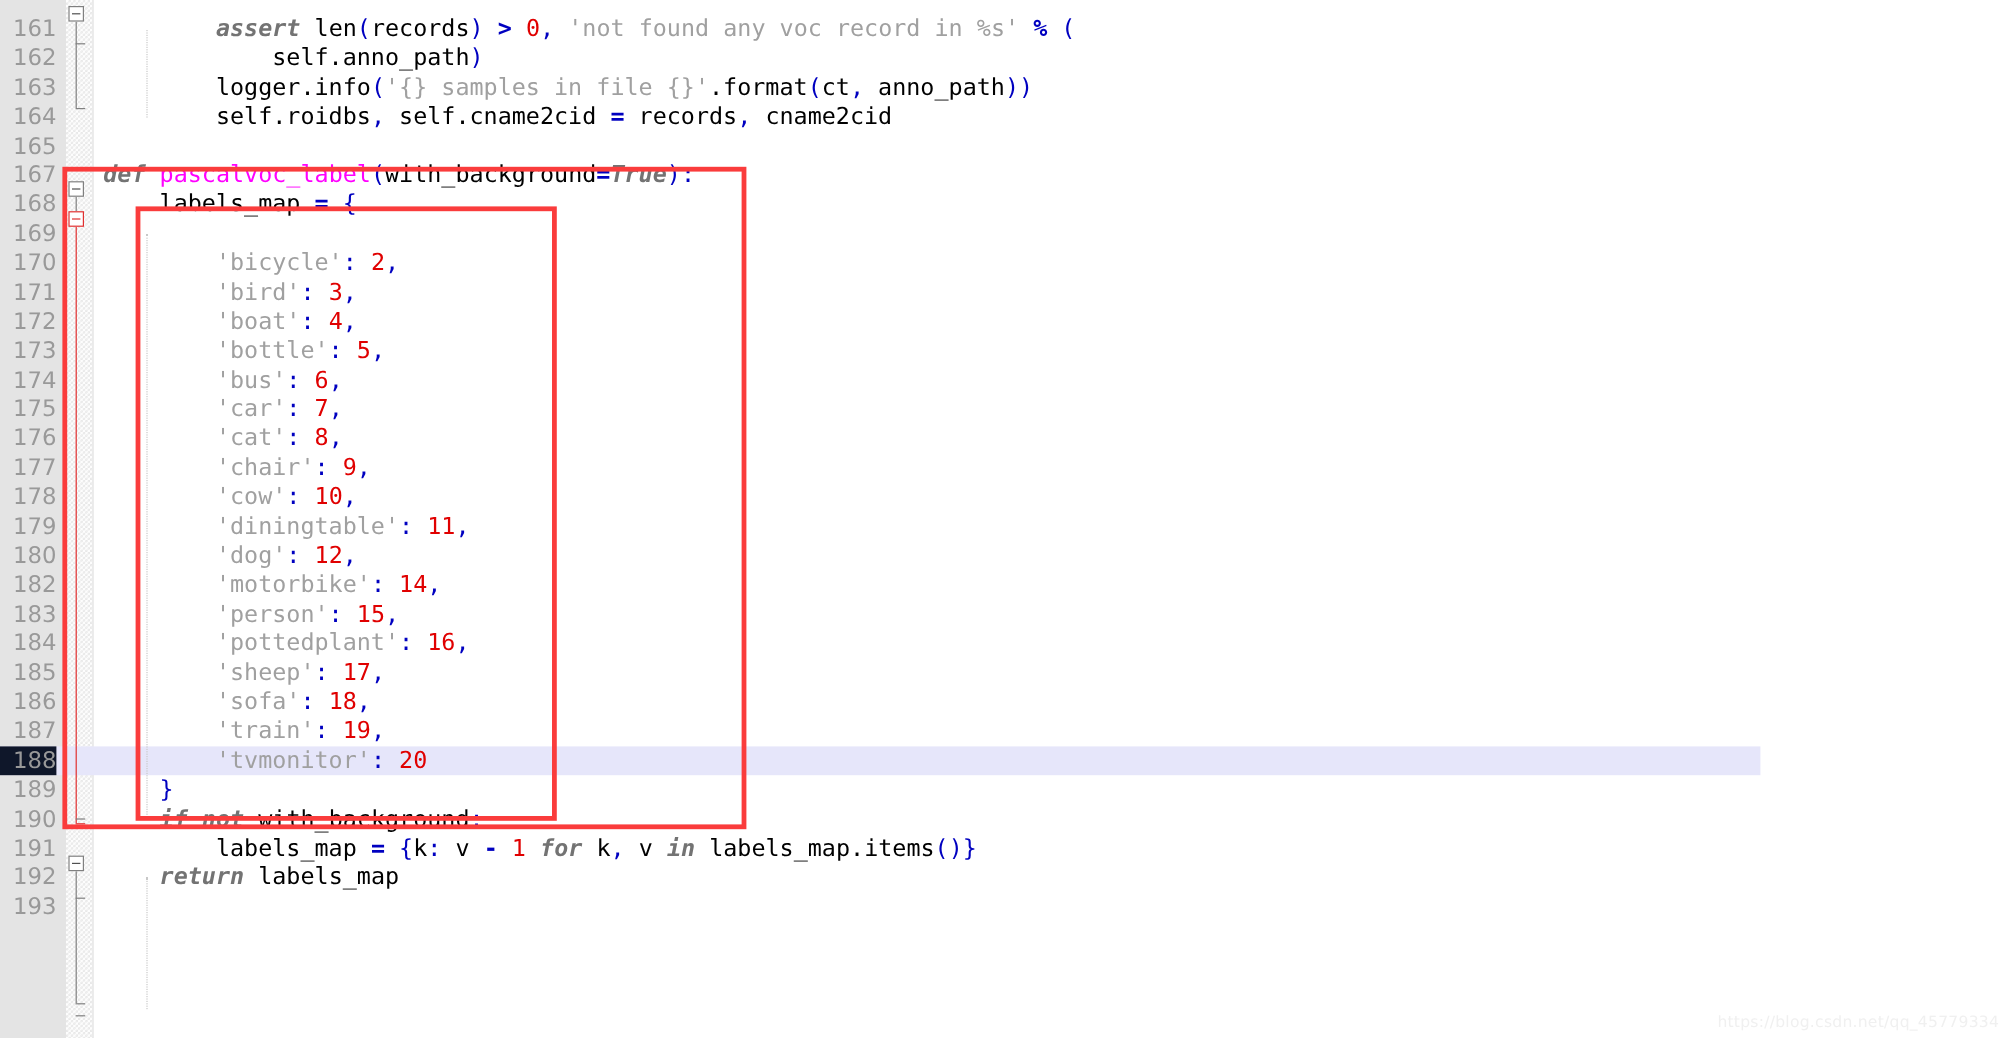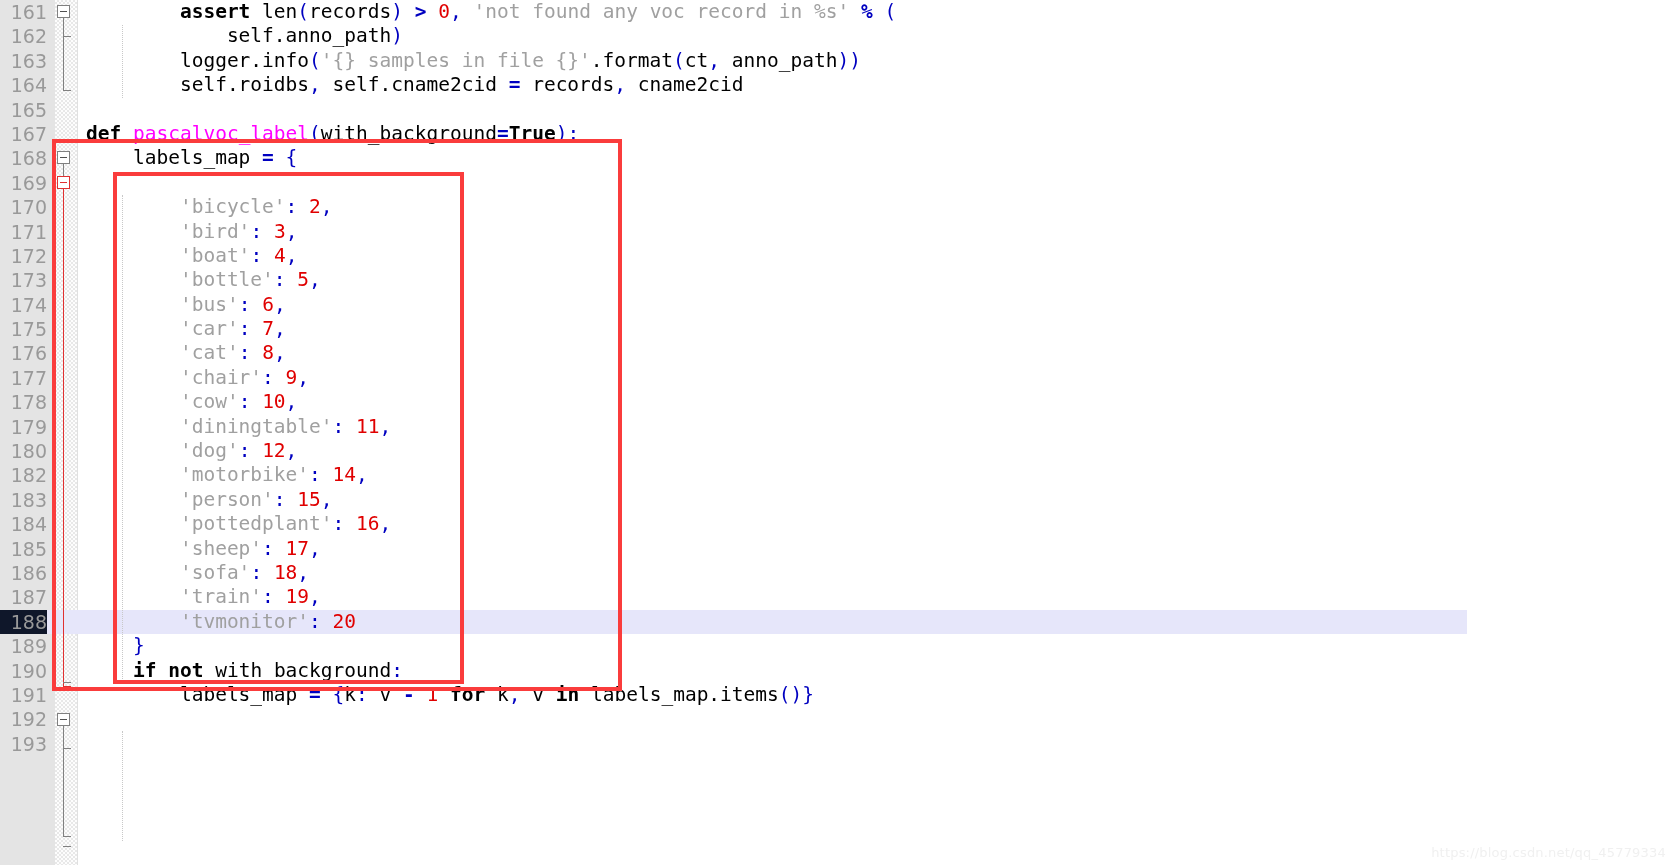--- a/index.html
+++ b/index.html
@@ -30,21 +30,21 @@
       linear-gradient(45deg,#e8e8e8 25%,transparent 25%,transparent 75%,#e8e8e8 75%);
     background-size:4px 4px;
     background-position:0 0, 2px 2px;
   }
   .gutter-edge {
     position:absolute; left:77px; top:0;
     width:1px; height:865px; background:#e0e0e0;
   }
 
   
-  .rows { position:absolute; left:0; top:0; width:1467px; }
+  .rows { position:absolute; left:0; top:12px; width:1467px; }
   .row {
     position:relative;
     height:24.4px; line-height:24.4px;
     white-space:pre;
   }
   .row.current { background:#e6e6fa; }
   .row.current .lnum { background:#0f172a; }
 
   .lnum {
     position:absolute; left:0; top:0;
@@ -55,21 +55,21 @@
     font-family:"DejaVu Sans", sans-serif;
   }
   .code {
     position:absolute; left:86px; top:0;
     font-size:19.5px;
     color:#000000;
     letter-spacing:0px;
   }
 
   
-  .kw   { color:#000000; font-weight:bold; }
+  .kw   { color:#737373; font-weight:bold;font-style:italic; }
   .fn   { color:#ff00ff; }
   .str  { color:#a0a0a0; }
   .num  { color:#e00000; }
   .op   { color:#0000c0; font-weight:bold; }
   .pn   { color:#0000c0; }
   .pl   { color:#000000; }
 
   
   .foldbox {
     position:absolute;
@@ -148,21 +148,21 @@
       <div class="row"><span class="lnum">182</span><span class="code"><span class="pl">        </span><span class="str">'motorbike'</span><span class="pn">:</span><span class="pl"> </span><span class="num">14</span><span class="pn">,</span></span></div>
       <div class="row"><span class="lnum">183</span><span class="code"><span class="pl">        </span><span class="str">'person'</span><span class="pn">:</span><span class="pl"> </span><span class="num">15</span><span class="pn">,</span></span></div>
       <div class="row"><span class="lnum">184</span><span class="code"><span class="pl">        </span><span class="str">'pottedplant'</span><span class="pn">:</span><span class="pl"> </span><span class="num">16</span><span class="pn">,</span></span></div>
       <div class="row"><span class="lnum">185</span><span class="code"><span class="pl">        </span><span class="str">'sheep'</span><span class="pn">:</span><span class="pl"> </span><span class="num">17</span><span class="pn">,</span></span></div>
       <div class="row"><span class="lnum">186</span><span class="code"><span class="pl">        </span><span class="str">'sofa'</span><span class="pn">:</span><span class="pl"> </span><span class="num">18</span><span class="pn">,</span></span></div>
       <div class="row"><span class="lnum">187</span><span class="code"><span class="pl">        </span><span class="str">'train'</span><span class="pn">:</span><span class="pl"> </span><span class="num">19</span><span class="pn">,</span></span></div>
       <div class="row current"><span class="lnum">188</span><span class="code"><span class="pl">        </span><span class="str">'tvmonitor'</span><span class="pn">:</span><span class="pl"> </span><span class="num">20</span></span></div>
       <div class="row"><span class="lnum">189</span><span class="code"><span class="pl">    </span><span class="pn">}</span></span></div>
       <div class="row"><span class="lnum">190</span><span class="code"><span class="pl">    </span><span class="kw">if</span><span class="pl"> </span><span class="kw">not</span><span class="pl"> with_background</span><span class="pn">:</span></span></div>
       <div class="row"><span class="lnum">191</span><span class="code"><span class="pl">        labels_map </span><span class="op">=</span><span class="pl"> </span><span class="pn">{</span><span class="pl">k</span><span class="pn">:</span><span class="pl"> v </span><span class="op">-</span><span class="pl"> </span><span class="num">1</span><span class="pl"> </span><span class="kw">for</span><span class="pl"> k</span><span class="pn">,</span><span class="pl"> v </span><span class="kw">in</span><span class="pl"> labels_map.items</span><span class="pn">()}</span></span></div>
-      <div class="row"><span class="lnum">192</span></div>
+      <div class="row"><span class="lnum">192</span><span class="code"><span class="pl">    </span><span class="kw">return</span><span class="pl"> labels_map</span></span></div>
       <div class="row"><span class="lnum">193</span><span class="code"></span></div>
     </div>
 
   <div id="foldlayer">
       <div class="foldline" style="left: 63px; top: 18px; height: 72px;"></div>
       <div class="foldtick" style="left: 63px; top: 90px;"></div>
       <div class="foldline" style="left: 63px; top: 164px; height: 12px;"></div>
       <div class="foldline red" style="left: 63px; top: 189px; height: 497px;"></div>
       <div class="foldtick red" style="left: 63px; top: 686px;"></div>
       <div class="foldline" style="left: 63px; top: 726px; height: 110px;"></div>

